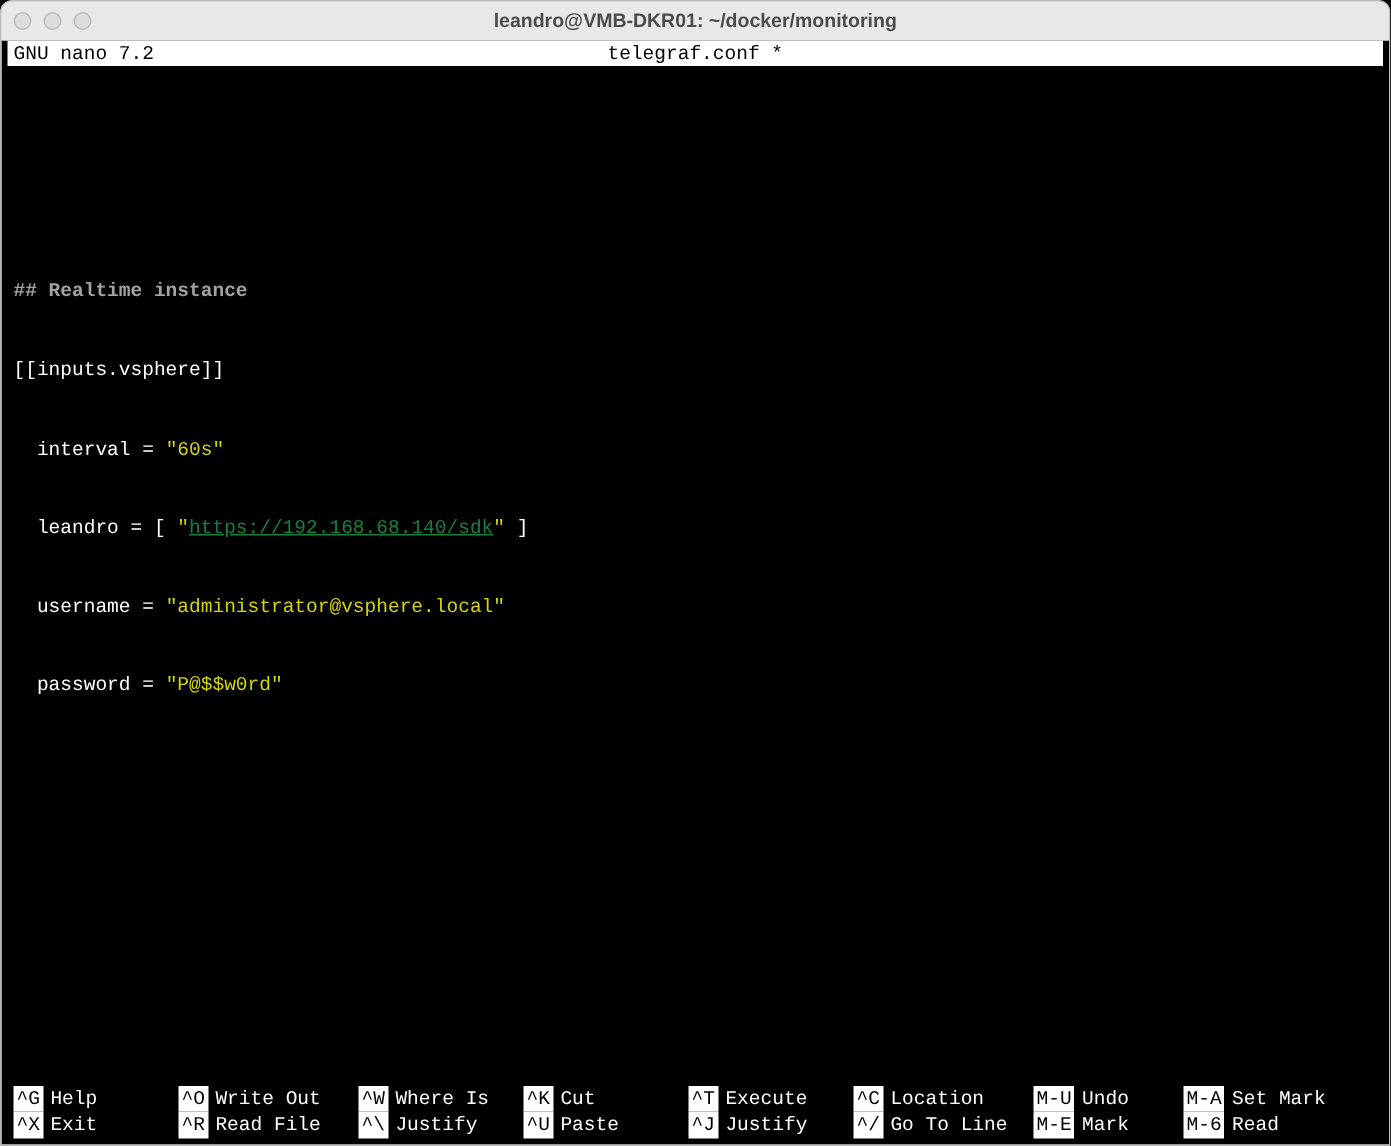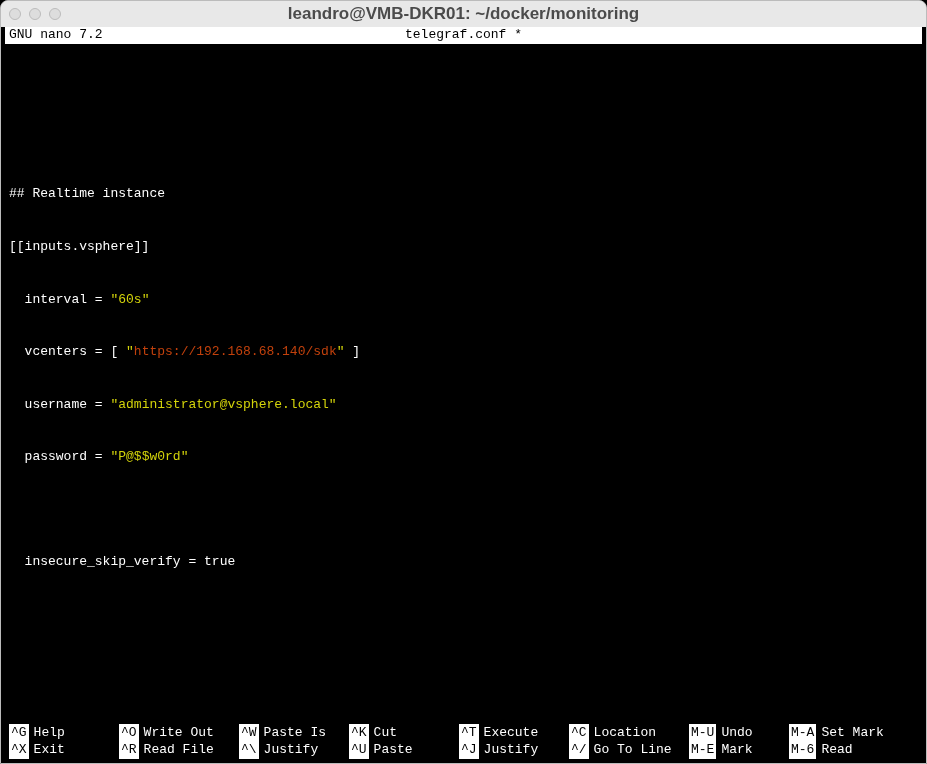--- a/index.html
+++ b/index.html
@@ -46,39 +46,39 @@
       border-radius: 50%;
       border: 1px solid #bbb;
       background: #ddd;
     }
     .titlebar-title {
       position: absolute;
       left: 0;
       right: 0;
       text-align: center;
       font-family: -apple-system, "Helvetica Neue", Arial, sans-serif;
-      font-size: 17px;
+      font-size: 13px;
       font-weight: 700;
       color: #4b4b4b;
       pointer-events: none;
     }
     .terminal {
       flex: 1;
       background: #000;
       display: flex;
       flex-direction: column;
       overflow: hidden;
       padding: 0 4px 4px 4px;
     }
     .nano-top {
       background: #fff;
       color: #000;
       display: flex;
       justify-content: space-between;
-      align-items: flex-end;
+      align-items: flex-start;
       padding: 0 4px;
       font-weight: 400;
       height: 17px;
     }
     .nano-top-center {
       position: absolute;
       left: 0;
       right: 0;
       text-align: center;
       pointer-events: none;
@@ -93,27 +93,29 @@
       flex: 1;
       padding: 2px 4px 0 4px;
       white-space: pre;
       overflow: hidden;
       color: #fff;
     }
     .line {
       min-height: 17px;
     }
     .comment {
-      color: #ffffff;
+      color: #a3a3a3;
+      font-weight: bold;
     }
     .str {
       color: #d4d40a;
     }
     .url {
-      color: #c2410c;
+      color: #15803d;
+      text-decoration: underline;
     }
     .footer {
       padding: 0 4px;
     }
     .shortcut-row {
       display: grid;
       grid-template-columns: repeat(7, 1fr);
       gap: 0;
     }
     .sc {
@@ -156,25 +158,24 @@
         <span class="invisible">x</span>
       </div>
     </div>
 
     <div class="editor">
       <div class="line"></div>
       <div class="line"></div>
       <div class="line"><span class="comment">## Realtime instance</span></div>
       <div class="line">[[inputs.vsphere]]</div>
       <div class="line"><span>  interval = </span><span class="str">"60s"</span></div>
-      <div class="line"><span>  vcenters = [ </span><span class="str">"</span><span class="str url">https://192.168.68.140/sdk</span><span class="str">"</span><span> ]</span></div>
+      <div class="line"><span>  leandro = [ </span><span class="str">"</span><span class="str url">https://192.168.68.140/sdk</span><span class="str">"</span><span> ]</span></div>
       <div class="line"><span>  username = </span><span class="str">"administrator@vsphere.local"</span></div>
       <div class="line"><span>  password = </span><span class="str">"P@$$w0rd"</span></div>
       <div class="line"></div>
-      <div class="line">  insecure_skip_verify = true</div>
       <div class="line"></div>
       
       
       
       
       
       
       
       
       
@@ -202,21 +203,21 @@
         <div class="sc">
             <span class="sc-key">^G</span>
             <span>Help</span>
           </div>
         <div class="sc">
             <span class="sc-key">^O</span>
             <span>Write Out</span>
           </div>
         <div class="sc">
             <span class="sc-key">^W</span>
-            <span>Paste Is</span>
+            <span>Where Is</span>
           </div>
         <div class="sc">
             <span class="sc-key">^K</span>
             <span>Cut</span>
           </div>
         <div class="sc">
             <span class="sc-key">^T</span>
             <span>Execute</span>
           </div>
         <div class="sc">

